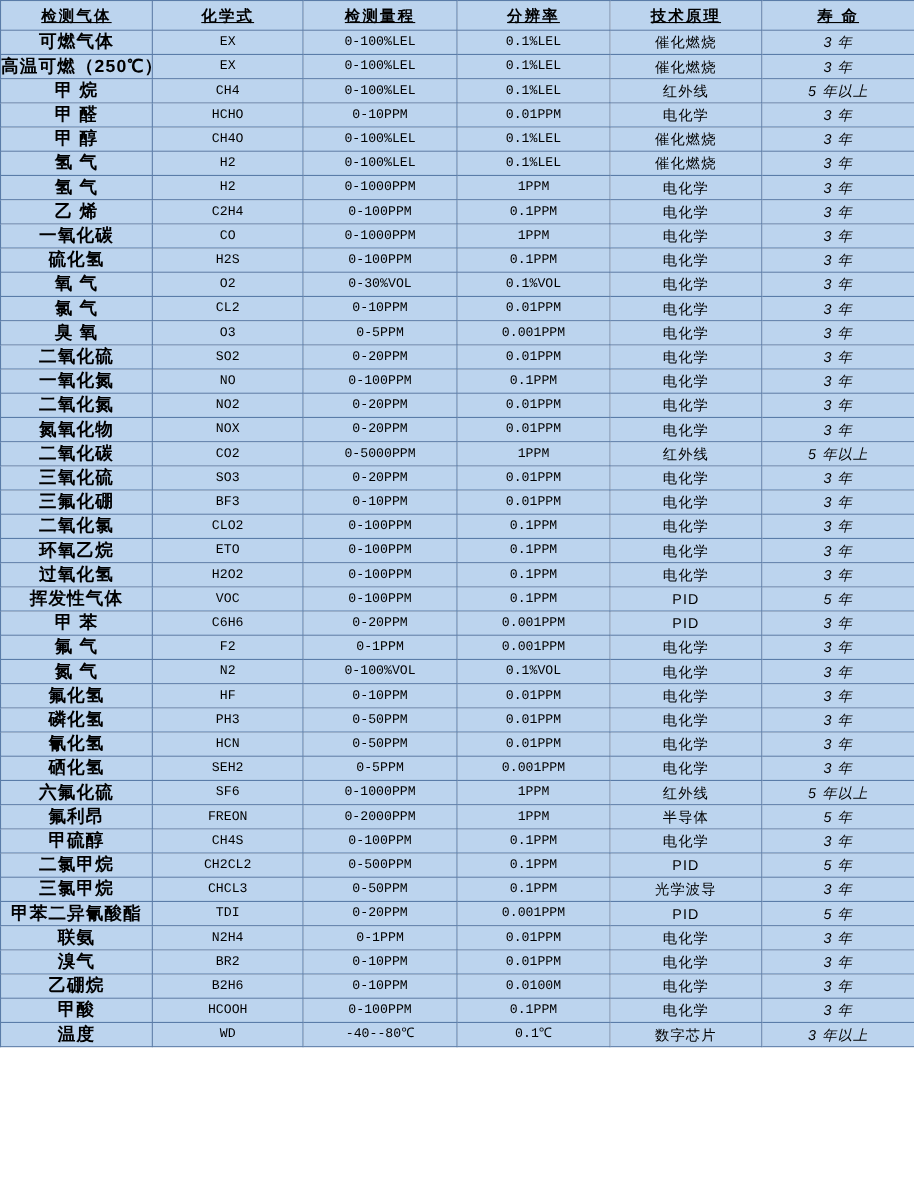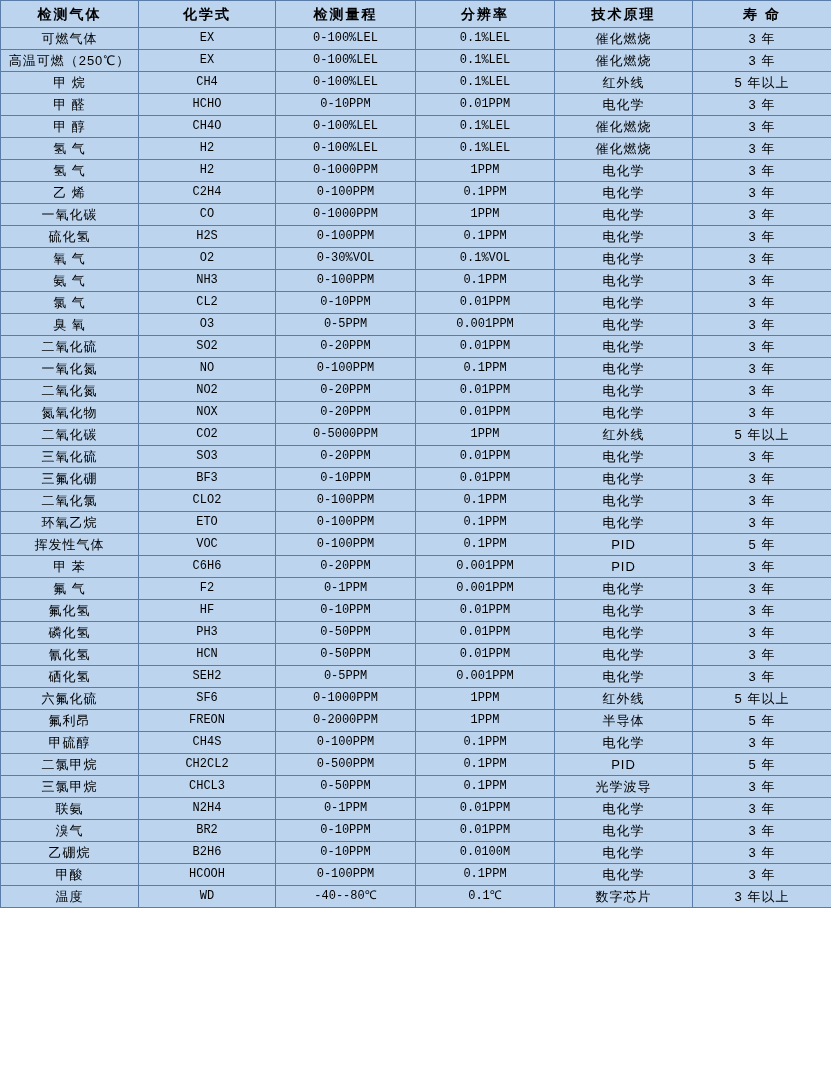--- a/index.html
+++ b/index.html
@@ -36,36 +36,39 @@
     line-height: 21px;
     overflow: hidden;
     white-space: nowrap;
   }
   table.gas-table th {
     font-size: 14px;
     font-weight: bold;
     height: 26px;
     line-height: 26px;
     letter-spacing: 2px;
+    text-decoration: underline;
   }
   table.gas-table td.name {
-    font-size: 13px;
+    font-size: 16px;
     letter-spacing: 1px;
+    font-weight: bold;
   }
   table.gas-table td.mono {
     font-family: "Liberation Mono", monospace;
     font-size: 12px;
   }
   table.gas-table td.tech {
     font-size: 13px;
     letter-spacing: 1px;
   }
   table.gas-table td.life {
     font-size: 13px;
     letter-spacing: 1px;
+    font-style: italic;
   }
 </style>
 </head>
 <body>
 
 <table class="gas-table">
   <colgroup>
     <col class="c0">
       <col class="c1">
       <col class="c2">
@@ -166,28 +169,20 @@
       </tr>
       <tr>
         <td class="name">氧 气</td>
         <td class="mono">O2</td>
         <td class="mono">0-30%VOL</td>
         <td class="mono">0.1%VOL</td>
         <td class="tech">电化学</td>
         <td class="life">3 年</td>
       </tr>
       <tr>
-        <td class="name">氨 气</td>
-        <td class="mono">NH3</td>
-        <td class="mono">0-100PPM</td>
-        <td class="mono">0.1PPM</td>
-        <td class="tech">电化学</td>
-        <td class="life">3 年</td>
-      </tr>
-      <tr>
         <td class="name">氯 气</td>
         <td class="mono">CL2</td>
         <td class="mono">0-10PPM</td>
         <td class="mono">0.01PPM</td>
         <td class="tech">电化学</td>
         <td class="life">3 年</td>
       </tr>
       <tr>
         <td class="name">臭 氧</td>
         <td class="mono">O3</td>
@@ -262,40 +257,56 @@
       </tr>
       <tr>
         <td class="name">环氧乙烷</td>
         <td class="mono">ETO</td>
         <td class="mono">0-100PPM</td>
         <td class="mono">0.1PPM</td>
         <td class="tech">电化学</td>
         <td class="life">3 年</td>
       </tr>
       <tr>
+        <td class="name">过氧化氢</td>
+        <td class="mono">H2O2</td>
+        <td class="mono">0-100PPM</td>
+        <td class="mono">0.1PPM</td>
+        <td class="tech">电化学</td>
+        <td class="life">3 年</td>
+      </tr>
+      <tr>
         <td class="name">挥发性气体</td>
         <td class="mono">VOC</td>
         <td class="mono">0-100PPM</td>
         <td class="mono">0.1PPM</td>
         <td class="tech">PID</td>
         <td class="life">5 年</td>
       </tr>
       <tr>
         <td class="name">甲 苯</td>
         <td class="mono">C6H6</td>
         <td class="mono">0-20PPM</td>
         <td class="mono">0.001PPM</td>
         <td class="tech">PID</td>
         <td class="life">3 年</td>
       </tr>
       <tr>
         <td class="name">氟 气</td>
         <td class="mono">F2</td>
         <td class="mono">0-1PPM</td>
         <td class="mono">0.001PPM</td>
+        <td class="tech">电化学</td>
+        <td class="life">3 年</td>
+      </tr>
+      <tr>
+        <td class="name">氮 气</td>
+        <td class="mono">N2</td>
+        <td class="mono">0-100%VOL</td>
+        <td class="mono">0.1%VOL</td>
         <td class="tech">电化学</td>
         <td class="life">3 年</td>
       </tr>
       <tr>
         <td class="name">氟化氢</td>
         <td class="mono">HF</td>
         <td class="mono">0-10PPM</td>
         <td class="mono">0.01PPM</td>
         <td class="tech">电化学</td>
         <td class="life">3 年</td>
@@ -358,20 +369,28 @@
       </tr>
       <tr>
         <td class="name">三氯甲烷</td>
         <td class="mono">CHCL3</td>
         <td class="mono">0-50PPM</td>
         <td class="mono">0.1PPM</td>
         <td class="tech">光学波导</td>
         <td class="life">3 年</td>
       </tr>
       <tr>
+        <td class="name">甲苯二异氰酸酯</td>
+        <td class="mono">TDI</td>
+        <td class="mono">0-20PPM</td>
+        <td class="mono">0.001PPM</td>
+        <td class="tech">PID</td>
+        <td class="life">5 年</td>
+      </tr>
+      <tr>
         <td class="name">联氨</td>
         <td class="mono">N2H4</td>
         <td class="mono">0-1PPM</td>
         <td class="mono">0.01PPM</td>
         <td class="tech">电化学</td>
         <td class="life">3 年</td>
       </tr>
       <tr>
         <td class="name">溴气</td>
         <td class="mono">BR2</td>

